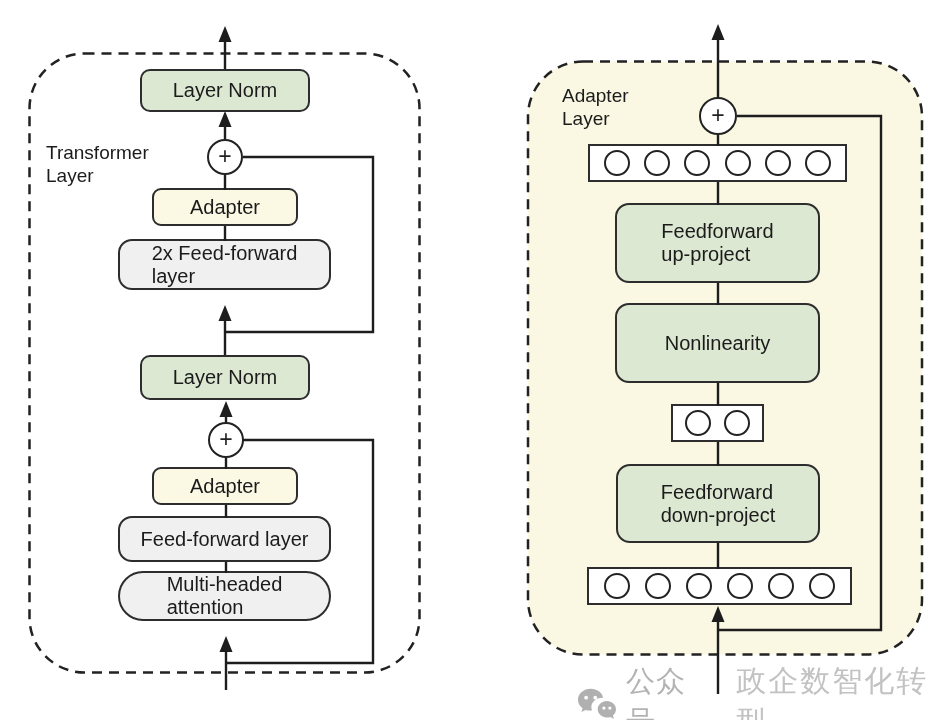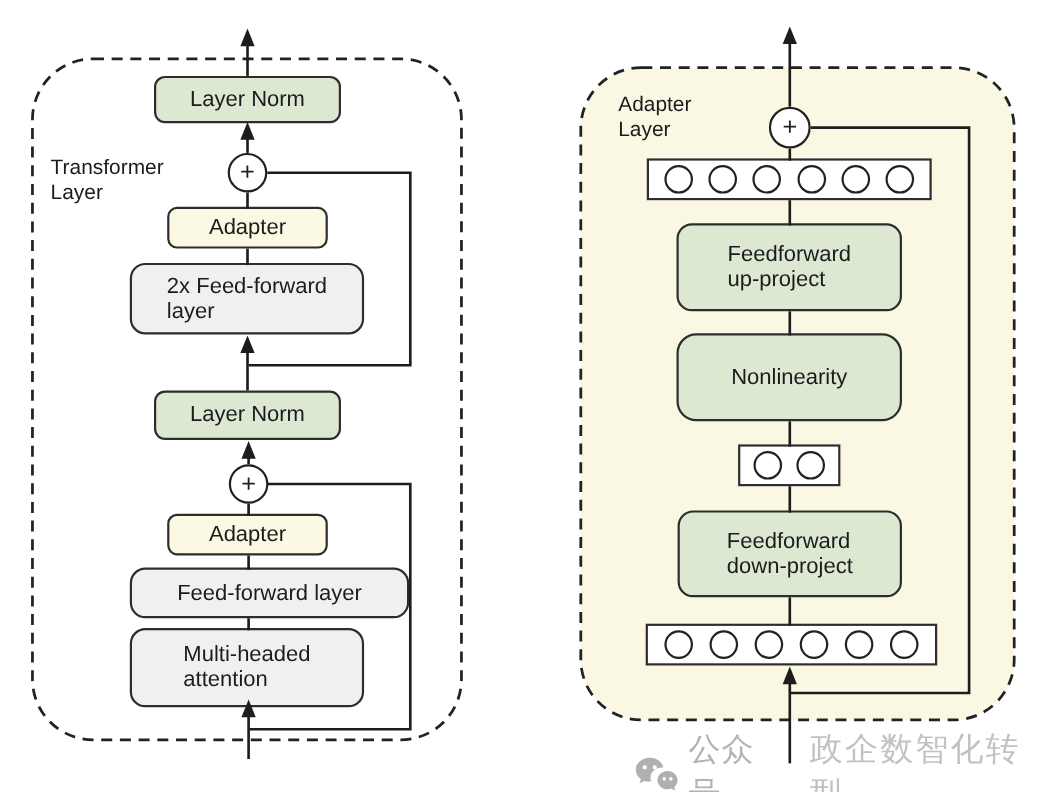--- a/index.html
+++ b/index.html
@@ -52,52 +52,52 @@
 
   <div class="panel-label" style="left:46px;top:129px;margin-top:12px;">Transformer
 Layer</div>
 
   <div class="box green" style="left:140px;top:69px;width:170px;height:43px;">Layer Norm</div>
 
   <div class="plus" style="left:207px;top:139px;width:36px;height:36px;">+</div>
 
   <div class="box cream" style="left:152px;top:188px;width:146px;height:38px;border-radius:9px;">Adapter</div>
 
-  <div class="box gray bigradius" style="left:118px;top:239px;width:213px;height:65px;">2x Feed-forward
+  <div class="box gray bigradius" style="left:118px;top:239px;width:213px;height:51px;">2x Feed-forward
 layer</div>
 
   <div class="box green" style="left:140px;top:355px;width:170px;height:45px;">Layer Norm</div>
 
   <div class="plus" style="left:208px;top:422px;width:36px;height:36px;">+</div>
 
   <div class="box cream" style="left:152px;top:467px;width:146px;height:38px;border-radius:9px;">Adapter</div>
 
-  <div class="box gray bigradius" style="left:118px;top:516px;width:254px;height:46px;">Feed-forward layer</div>
+  <div class="box gray bigradius" style="left:118px;top:516px;width:213px;height:46px;">Feed-forward layer</div>
 
-  <div class="box gray bigradius" style="left:118px;top:571px;width:213px;height:72px;">Multi-headed
+  <div class="box gray bigradius" style="left:118px;top:571px;width:213px;height:50px;border-radius:25px;">Multi-headed
 attention</div>
 
   <div class="panel-label" style="left:562px;top:84px;">Adapter
 Layer</div>
 
   <div class="plus" style="left:699px;top:97px;width:38px;height:38px;">+</div>
 
   <div class="units-row" style="left:588px;top:144px;width:259px;height:38px;">
       <div class="unit"></div>
       <div class="unit"></div>
       <div class="unit"></div>
       <div class="unit"></div>
       <div class="unit"></div>
       <div class="unit"></div>
     </div>
 
   <div class="box green bigradius" style="left:615px;top:203px;width:205px;height:80px;">Feedforward
 up-project</div>
 
-  <div class="box green bigradius" style="left:615px;top:303px;width:205px;height:80px;border-radius:18px;">Nonlinearity</div>
+  <div class="box green bigradius" style="left:615px;top:303px;width:205px;height:80px;">Nonlinearity</div>
 
   <div class="units-row" style="left:671px;top:404px;width:93px;height:38px;">
       <div class="unit"></div>
       <div class="unit"></div>
     </div>
 
   <div class="box green bigradius" style="left:616px;top:464px;width:204px;height:79px;">Feedforward
 down-project</div>
 
   <div class="units-row" style="left:587px;top:567px;width:265px;height:38px;">

